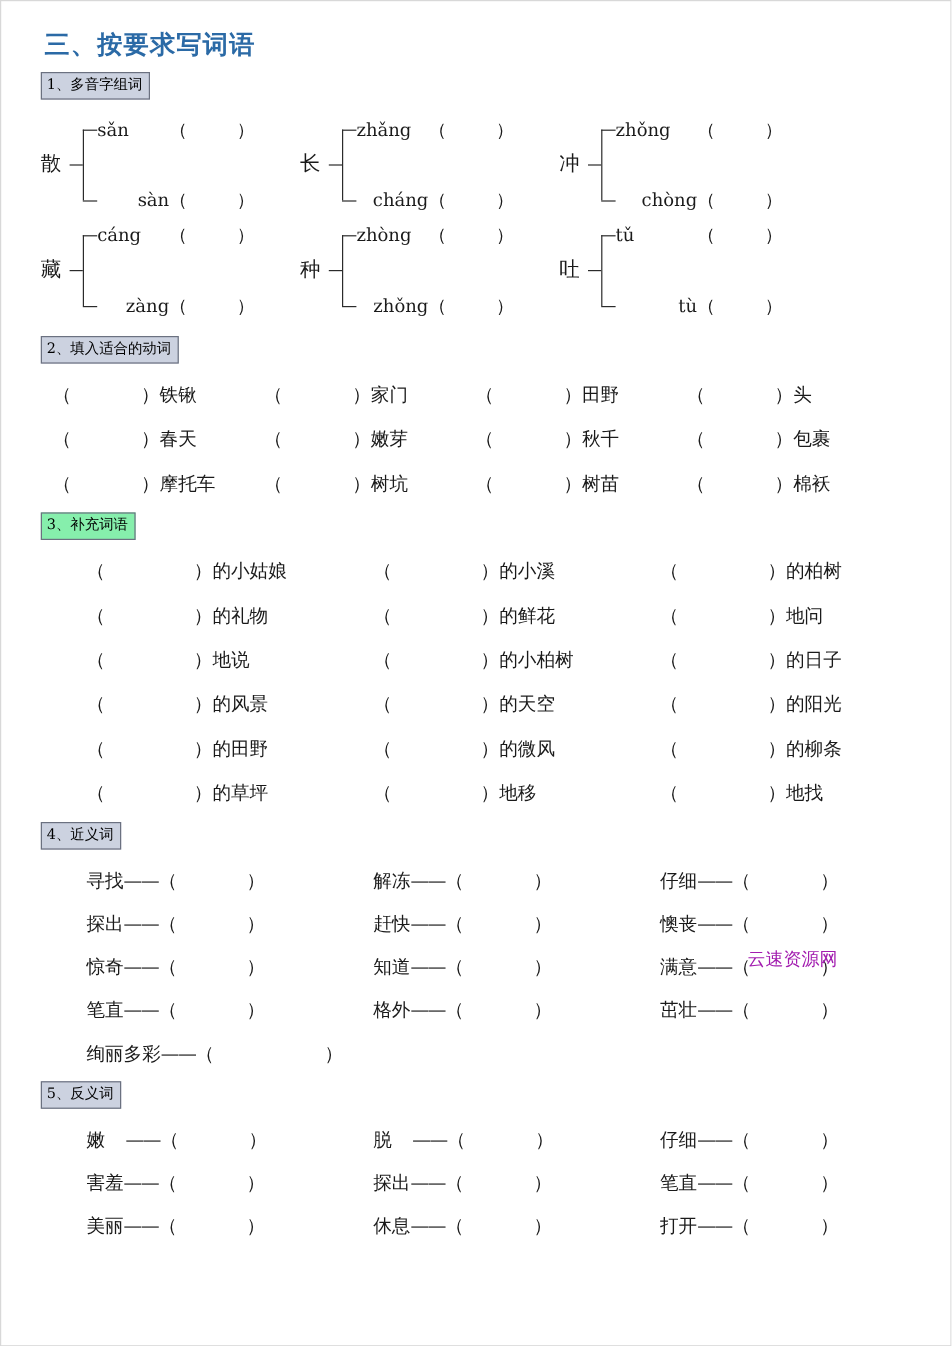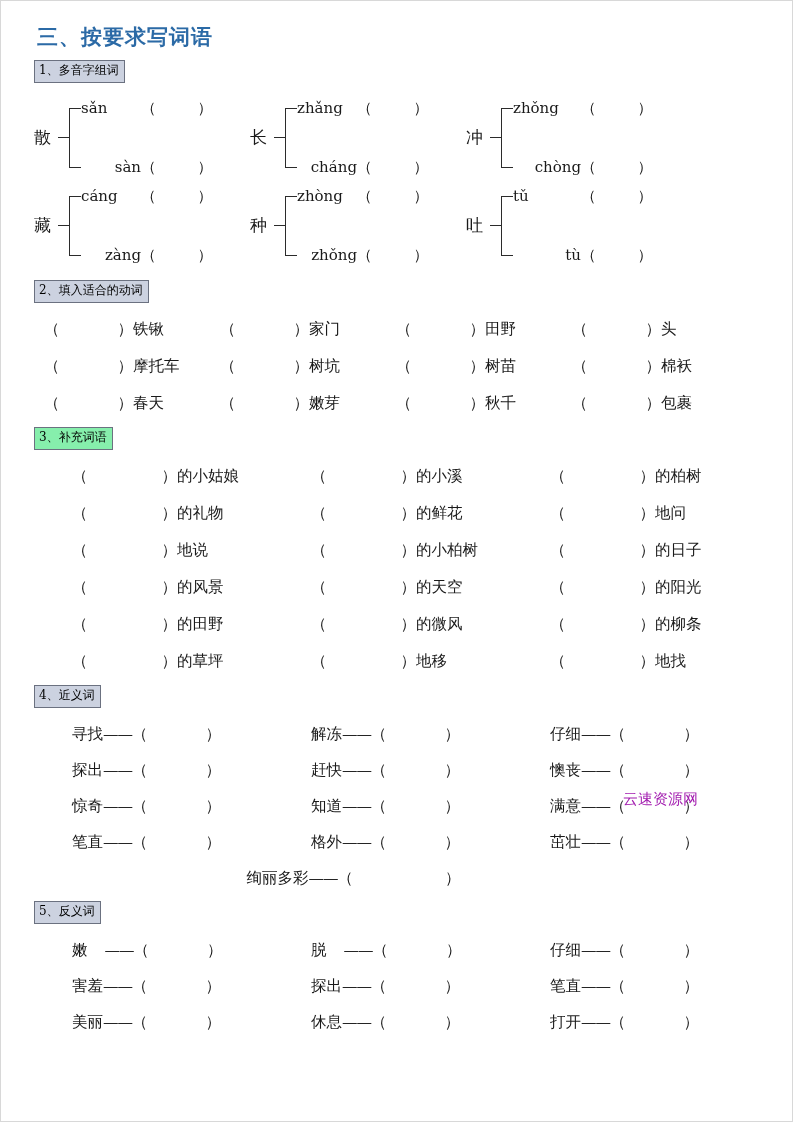--- a/index.html
+++ b/index.html
@@ -148,21 +148,21 @@
     align-items: center;
     padding-left: 10px;
   }
   .grid3 .cell {
     width: 237px;
     white-space: nowrap;
     font-family: "DejaVu Serif", "Liberation Serif", serif;
     font-size: 15.5px;
     margin-left: 28px;
   }
-  .grid3.tight .row { height: 36px; justify-content: center; }
+  .grid3.tight .row { height: 36px; }
 
   .dash {
     font-family: "DejaVu Serif", "Liberation Serif", serif;
     letter-spacing: -1px;
   }
   .pad-one { display: inline-block; width: 17px; }
 
   
   .watermark {
     position: absolute;
@@ -286,31 +286,31 @@
       <div class="sec-head" style="background: rgb(204, 210, 224); border-color: rgb(107, 113, 128);">2、填入适合的动词</div>
 
       <div class="grid4">
         <div class="row">
           <span class="cell">（<span class="blank-sm"></span>）<span>铁锹</span></span>
           <span class="cell">（<span class="blank-sm"></span>）<span>家门</span></span>
           <span class="cell">（<span class="blank-sm"></span>）<span>田野</span></span>
           <span class="cell">（<span class="blank-sm"></span>）<span>头</span></span>
         </div>
         <div class="row">
+          <span class="cell">（<span class="blank-sm"></span>）<span>春天</span></span>
+          <span class="cell">（<span class="blank-sm"></span>）<span>嫩芽</span></span>
+          <span class="cell">（<span class="blank-sm"></span>）<span>秋千</span></span>
+          <span class="cell">（<span class="blank-sm"></span>）<span>包裹</span></span>
+        </div>
+        <div class="row">
           <span class="cell">（<span class="blank-sm"></span>）<span>摩托车</span></span>
           <span class="cell">（<span class="blank-sm"></span>）<span>树坑</span></span>
           <span class="cell">（<span class="blank-sm"></span>）<span>树苗</span></span>
           <span class="cell">（<span class="blank-sm"></span>）<span>棉袄</span></span>
         </div>
-        <div class="row">
-          <span class="cell">（<span class="blank-sm"></span>）<span>春天</span></span>
-          <span class="cell">（<span class="blank-sm"></span>）<span>嫩芽</span></span>
-          <span class="cell">（<span class="blank-sm"></span>）<span>秋千</span></span>
-          <span class="cell">（<span class="blank-sm"></span>）<span>包裹</span></span>
-        </div>
       </div>
     </div>
 
     <div class="sec">
       <div class="sec-head" style="background: #86efac; border-color: rgb(107, 113, 128);">3、补充词语</div>
 
       <div class="grid3">
         <div class="row">
           <span class="cell">（<span class="blank-md"></span>）<span>的小姑娘</span></span>
           <span class="cell">（<span class="blank-md"></span>）<span>的小溪</span></span>

